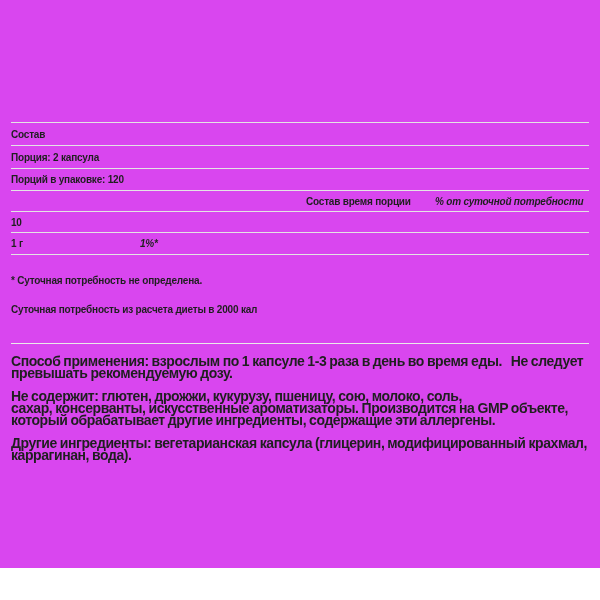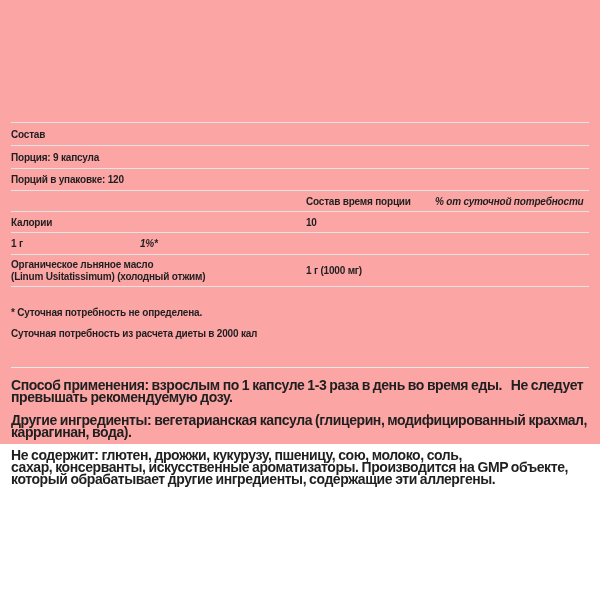--- a/index.html
+++ b/index.html
@@ -6,22 +6,22 @@
   html, body { background: #ffffff; }
   body {
     width: 600px; height: 600px;
     font-family: "Liberation Sans", sans-serif;
     font-weight: 700;
     color: #1f1f1f;
     overflow: hidden;
   }
   .sheet {
     position: relative;
-    width: 600px; height: 444px;
-    background: #fca5a5;
+    width: 600px; height: 568px;
+    background: #d946ef;
   }
   .panel {
     position: absolute;
     top: 122px; left: 11px; right: 11px;
   }
   .row {
     display: flex;
     align-items: center;
     border-top: 1px solid #e4e4e4;
     font-size: 10px;
@@ -35,21 +35,21 @@
   .c2 { width: 129px; }
   .c3 { flex: 1; font-style: italic; }
   .prewrap { white-space: pre-line; line-height: 12px; }
   .footnotes {
     border-top: 1px solid #e4e4e4;
     padding-top: 20px;
     font-size: 10px;
     letter-spacing: -0.2px;
   }
   .footnote { line-height: 12px; }
-  .footnote + .footnote { margin-top: 9px; }
+  .footnote + .footnote { margin-top: 17px; }
   .section-divider {
     border-top: 1px solid #eaeaea;
     margin-top: 27px;
   }
   .paragraphs { padding-top: 11px; }
   .paragraphs p {
     font-size: 14px;
     line-height: 12px;
     letter-spacing: -0.42px;
     word-spacing: -0.5px;
@@ -61,59 +61,52 @@
 <body>
 
 <div class="sheet">
   <div class="panel">
 
     <div class="row h23">
       <span>Состав</span>
     </div>
 
     <div class="row h23">
-      <span>Порция: 9 капсула</span>
+      <span>Порция: 2 капсула</span>
     </div>
 
     <div class="row h22">
       <span>Порций в упаковке: 120</span>
     </div>
 
     <div class="row h21">
       <div class="c1"></div>
       <div class="c2">Состав время порции</div>
       <div class="c3">% от суточной потребности</div>
     </div>
 
     <div class="row h21">
-      <div class="c1">Калории</div>
       <div class="c2">10</div>
       <div class="c3"></div>
     </div>
 
     <div class="row h22">
       <div class="c2">1 г</div>
       <div class="c3">1%*</div>
     </div>
 
-    <div class="row h32">
-      <div class="c1 prewrap">Органическое льняное масло
-(Linum Usitatissimum) (холодный отжим)</div>
-      <div class="c2">1 г (1000 мг)</div>
-      <div class="c3"></div>
-    </div>
 
     <div class="footnotes">
       <div class="footnote">* Суточная потребность не определена.</div>
       <div class="footnote">Суточная потребность из расчета диеты в 2000 кал</div>
     </div>
 
     <div class="section-divider"></div>
 
     <div class="paragraphs">
       <p>Способ применения: взрослым по 1 капсуле 1-3 раза в день во время еды.   Не следует превышать рекомендуемую дозу.</p>
-      <p>Другие ингредиенты: вегетарианская капсула (глицерин, модифицированный крахмал, каррагинан, вода).</p>
       <p>Не содержит: глютен, дрожжи, кукурузу, пшеницу, сою, молоко, соль,
 сахар, консерванты, искусственные ароматизаторы. Производится на GMP объекте, который обрабатывает другие ингредиенты, содержащие эти аллергены.</p>
+      <p>Другие ингредиенты: вегетарианская капсула (глицерин, модифицированный крахмал, каррагинан, вода).</p>
     </div>
 
   </div>
 </div>
 
 </body></html>

